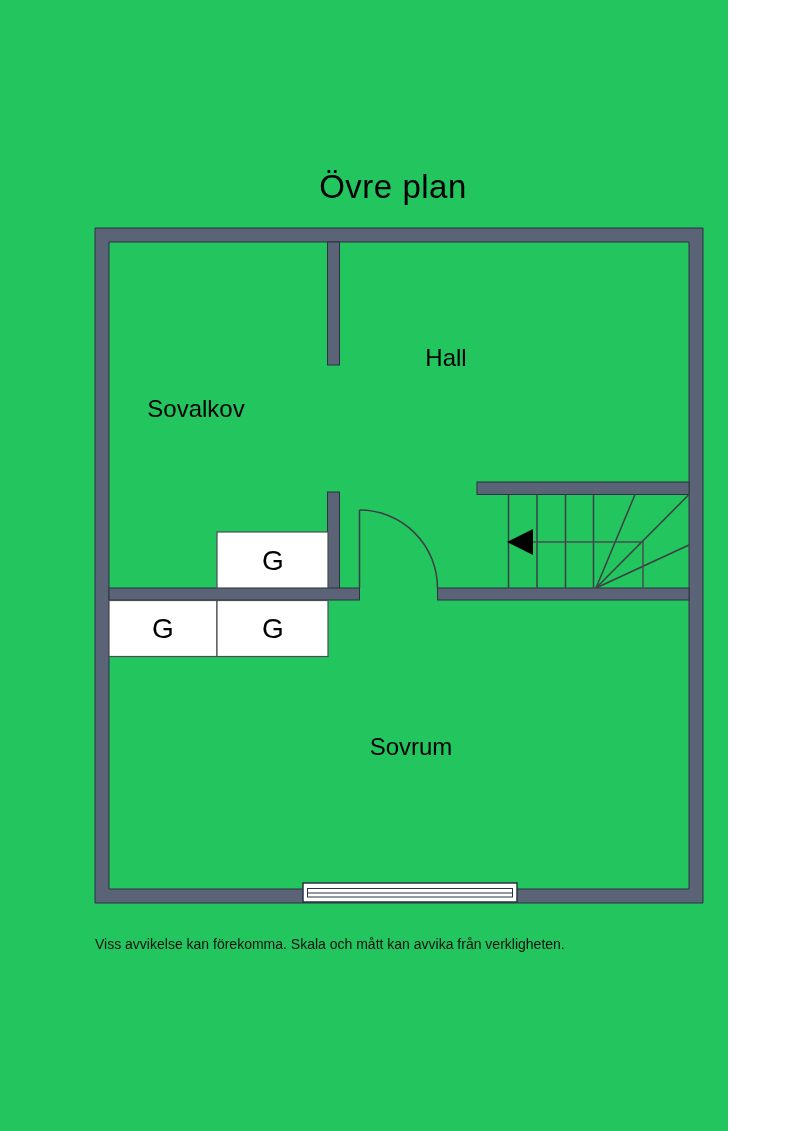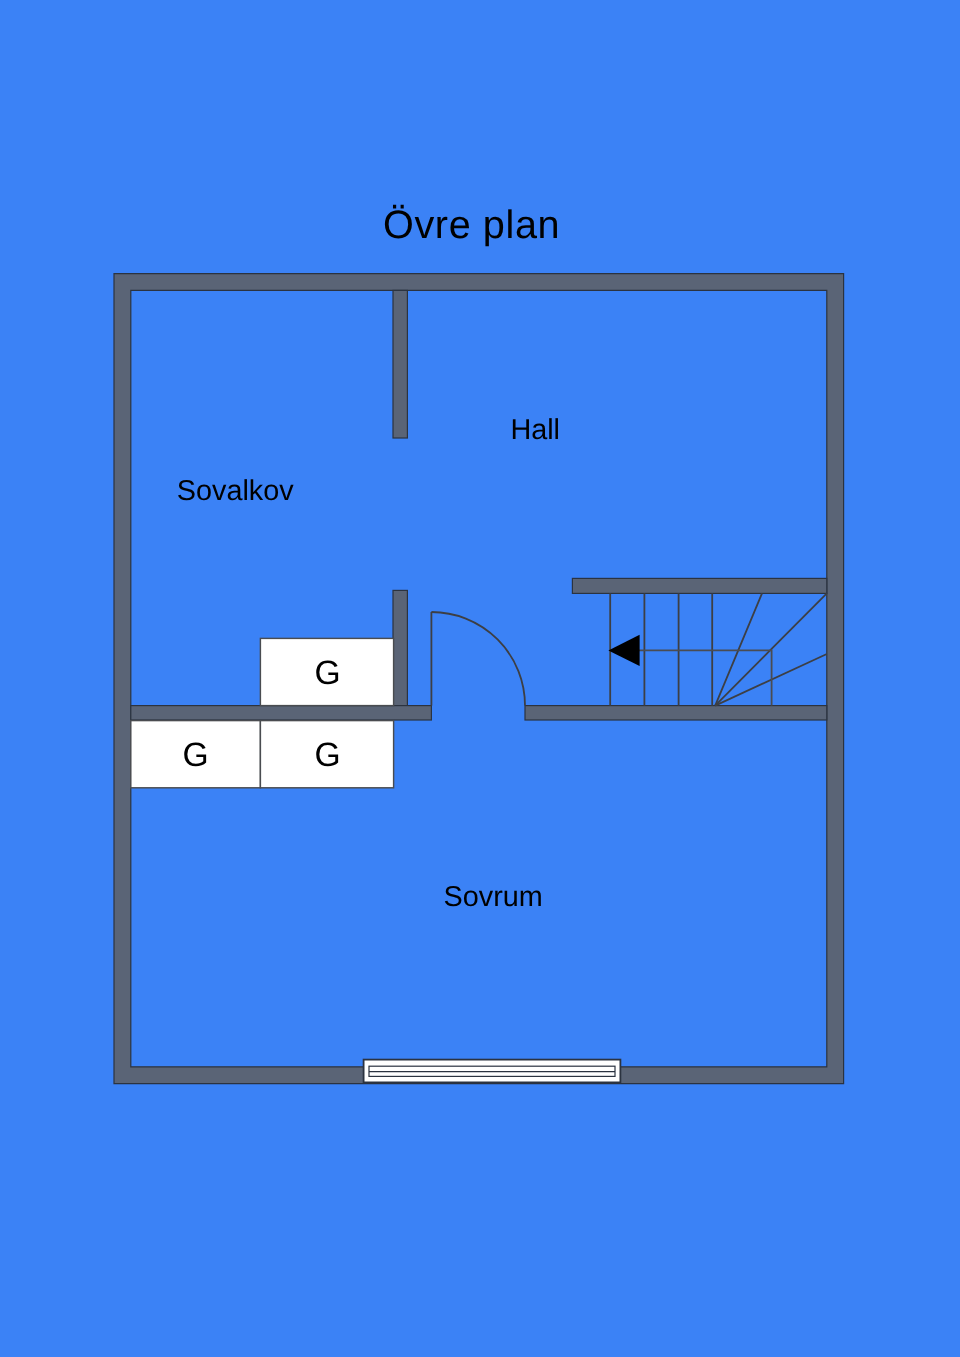--- a/index.html
+++ b/index.html
@@ -3,23 +3,23 @@
 <meta charset="utf-8">
 <style>
   html, body {
     margin: 0;
     padding: 0;
     background: #ffffff;
     font-family: "Liberation Sans", sans-serif;
   }
   .page {
     position: relative;
-    width: 800px;
+    width: 728px;
     height: 1131px;
-    background: #3b82f6;
+    background: #22c55e;
     overflow: hidden;
   }
   .plan-title {
     position: absolute;
     left: 85px;
     top: 168px;
     width: 616px;
     margin: 0;
     text-align: center;
     font-size: 33px;
@@ -137,14 +137,15 @@
       <line class="window-inner" x1="307.5" y1="893" x2="512.5" y2="893"></line>
     </g>
 
     <g>
       <text class="room-label" x="196" y="417">Sovalkov</text>
       <text class="room-label" x="446" y="366">Hall</text>
       <text class="room-label" x="411" y="755">Sovrum</text>
     </g>
   </svg>
 
+  <p class="disclaimer">Viss avvikelse kan förekomma. Skala och mått kan avvika från verkligheten.</p>
 
 </div>
 
 </body></html>

